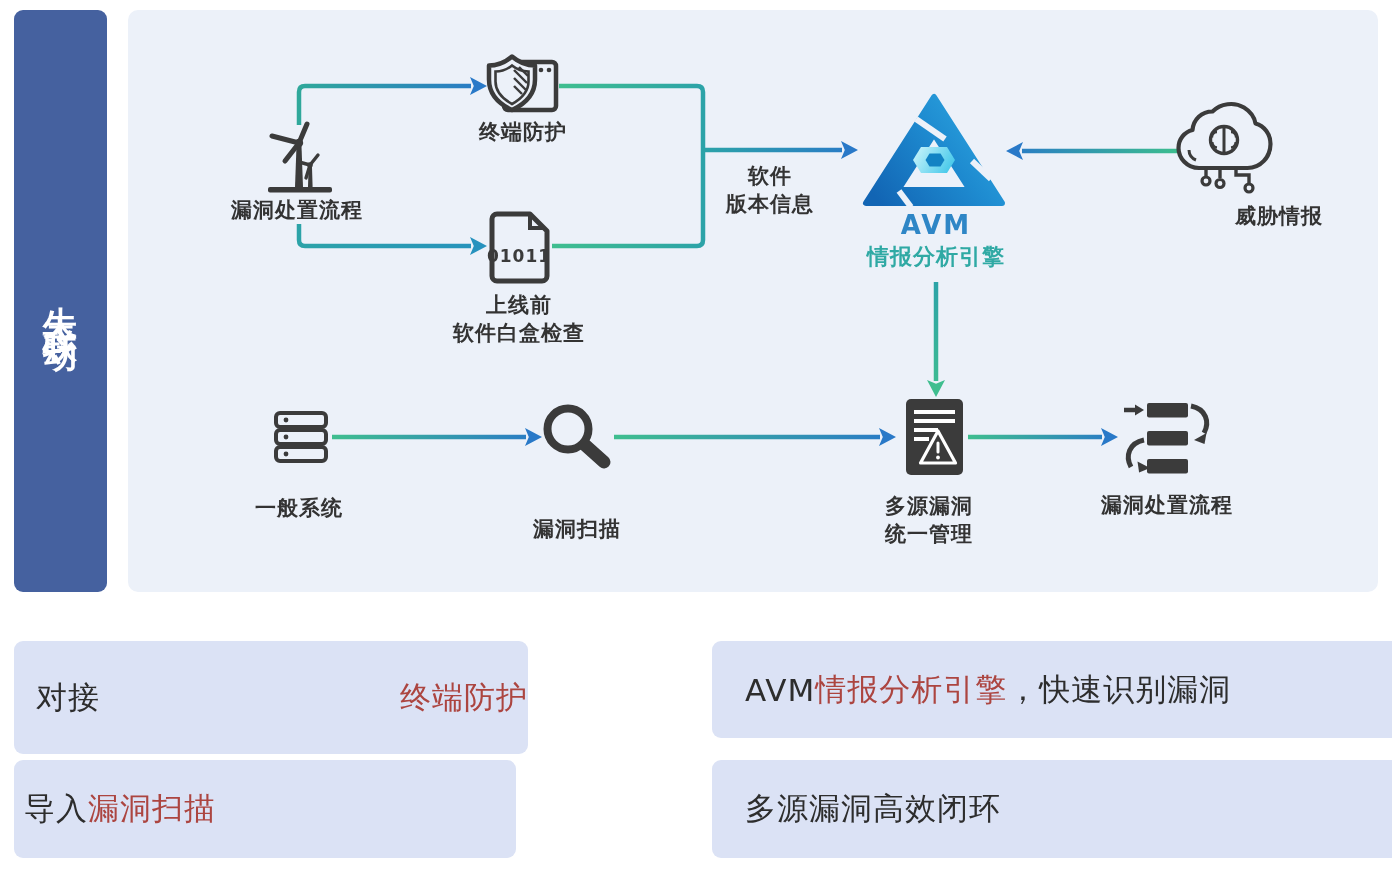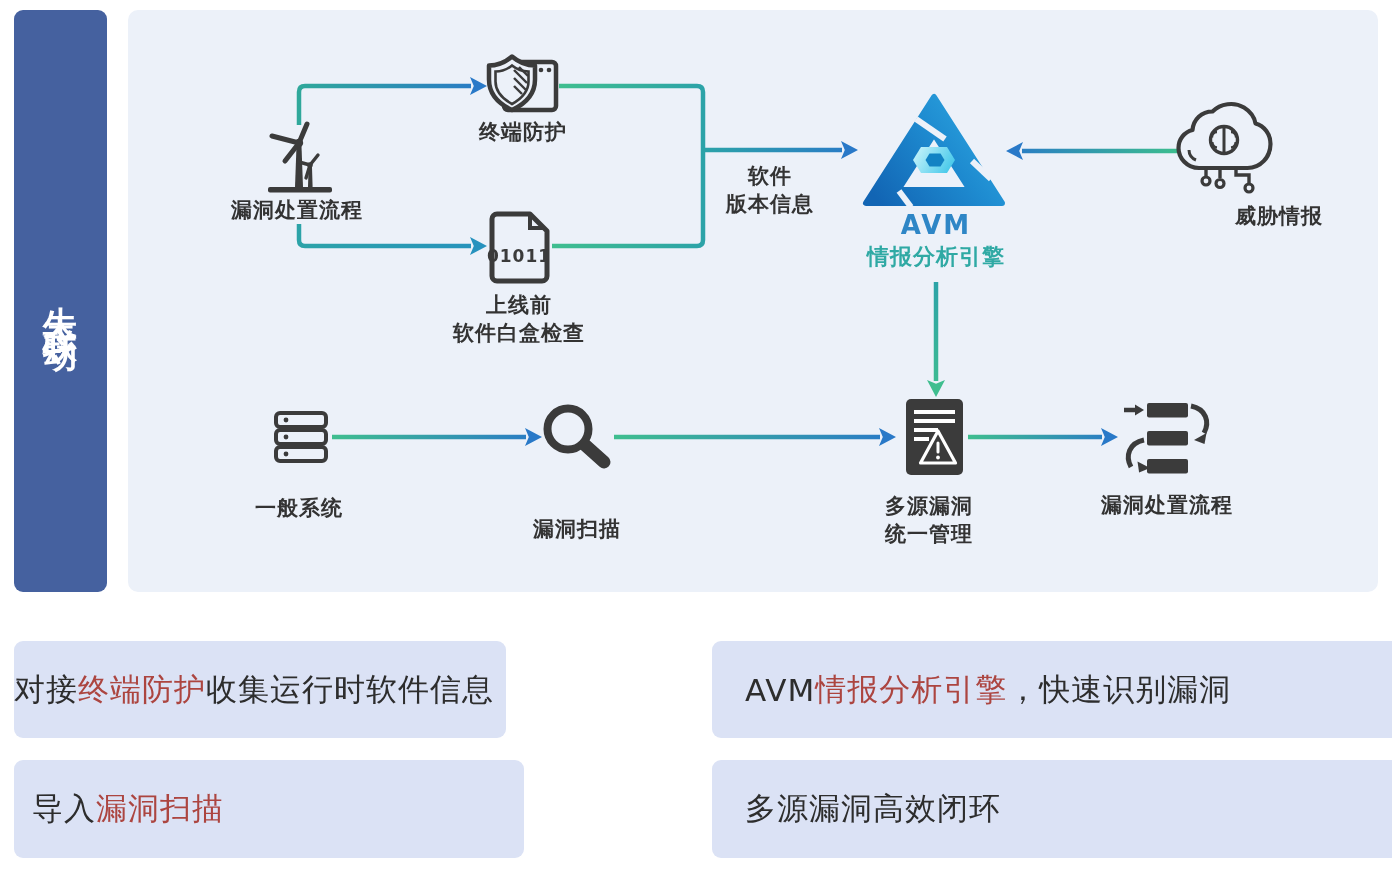--- a/index.html
+++ b/index.html
@@ -31,23 +31,23 @@
     font-size:21px;font-weight:bold;color:#333333;white-space:nowrap;letter-spacing:1px;
   }
   .dlabel.avm-title{font-size:26px;font-weight:600;color:#2E86C6;letter-spacing:2px;}
   .dlabel.avm-sub{font-size:22px;font-weight:600;color:#2FA9A4;}
   
   .card{
     position:absolute;background:#DBE2F5;border-radius:9px;
     display:flex;align-items:center;
     font-size:31px;color:#2D2D2D;letter-spacing:1px;white-space:nowrap;
   }
-  .card.c0{left:14px;top:641px;width:492px;height:97px;}
+  .card.c0{left:14px;top:641px;width:492px;height:113px;padding-left:22px;justify-content:space-between;}
   .card.c1{left:712px;top:641px;width:666px;height:97px;padding-left:33px;}
-  .card.c2{left:14px;top:760px;width:492px;height:98px;padding-left:18px;}
+  .card.c2{left:14px;top:760px;width:492px;height:98px;padding-left:10px;}
   .card.c3{left:712px;top:760px;width:666px;height:98px;padding-left:33px;}
   .card .seg-red{color:#AC4540;}
 </style>
 </head>
 <body>
 
 <div class="stage">
 
   <div class="sidebar">
     <div class="vtext">生态联动</div>
@@ -264,21 +264,20 @@
   <div class="dlabel" style="left:1279px;top:216px">威胁情报</div>
   <div class="dlabel" style="left:299px;top:508px">一般系统</div>
   <div class="dlabel" style="left:577px;top:529px">漏洞扫描</div>
   <div class="dlabel" style="left:929px;top:506px">多源漏洞</div>
   <div class="dlabel" style="left:929px;top:534px">统一管理</div>
   <div class="dlabel" style="left:1167px;top:505px">漏洞处置流程</div>
 
   <div class="card c0">
       <span class="seg-dark">对接</span>
       <span class="seg-red">终端防护</span>
-      <span class="seg-dark">收集运行时软件信息</span>
     </div>
   <div class="card c1">
       <span class="seg-dark">AVM </span>
       <span class="seg-red">情报分析引擎</span>
       <span class="seg-dark">，快速识别漏洞</span>
     </div>
   <div class="card c2">
       <span class="seg-dark">导入</span>
       <span class="seg-red">漏洞扫描</span>
     </div>

